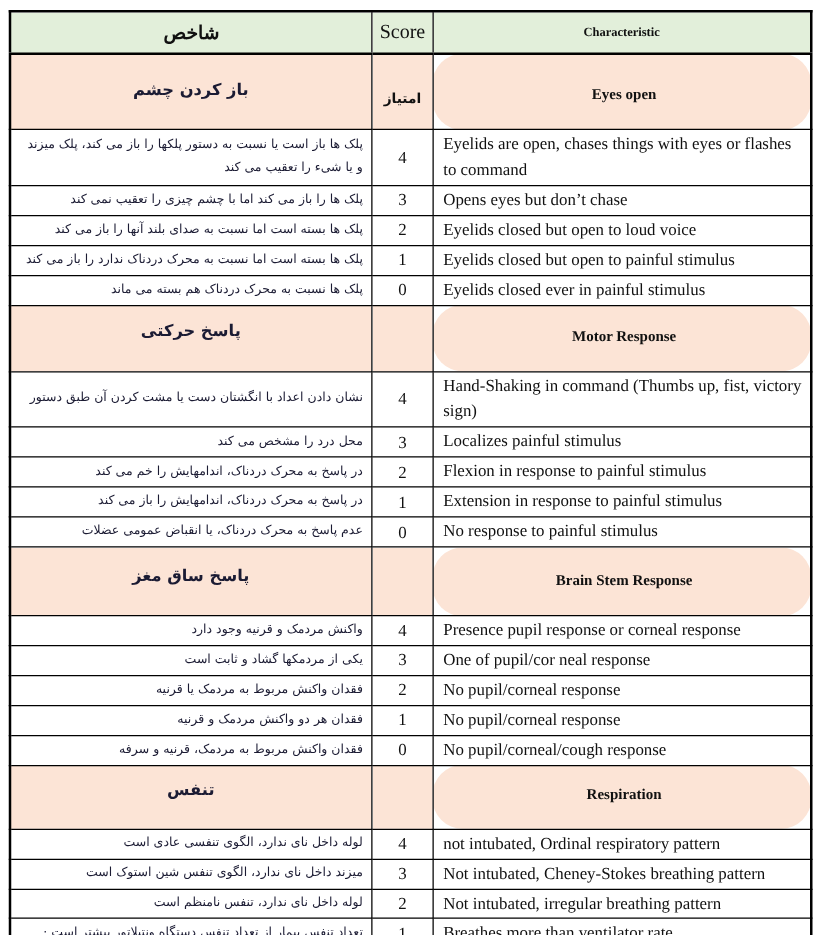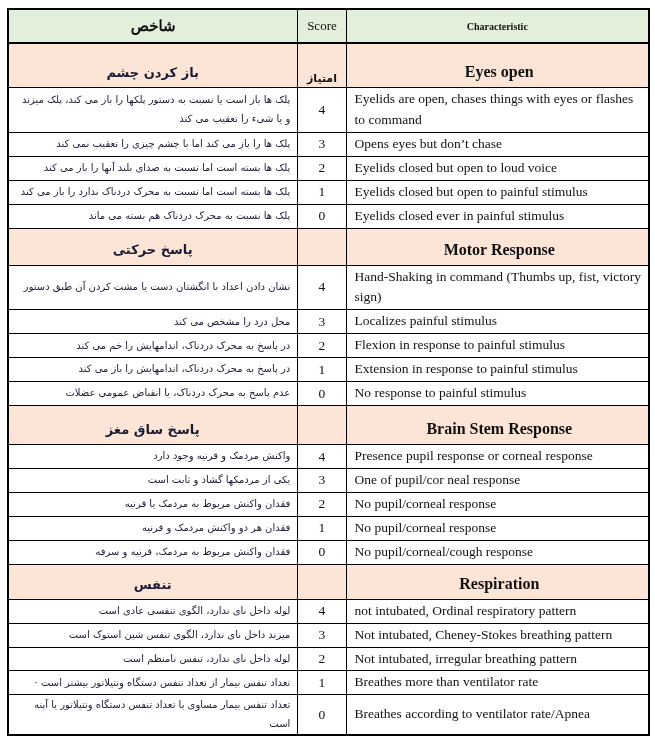--- a/index.html
+++ b/index.html
@@ -35,35 +35,35 @@
     background: #e2efda;
     height: 30px;
     vertical-align: middle;
     text-align: center;
     font-weight: bold;
     font-size: 10px;
     border-bottom: 2px solid #000;
   }
   tr.row-header th.c-score {
     font-weight: normal;
-    font-size: 13px;
+    font-size: 16px;
   }
   tr.row-header th.c-fa {
     font-size: 15px;
   }
 
   
   tr.row-section td {
     background: #fce4d6;
     vertical-align: bottom;
     text-align: center;
     font-weight: bold;
-    padding-bottom: 2px;
-  }
-  tr.row-section td.c-en { font-size: 16px; }
+    padding-bottom: 18px;
+  }
+  tr.row-section td.c-en { font-size: 12px; border-radius: 24px; }
   tr.row-section td.c-fa { font-size: 13px; }
   tr.row-section td.c-score {
     font-weight: bold;
     font-size: 11px;
     font-family: "DejaVu Sans", sans-serif;
   }
   tr.sec-eyes  td { height: 40px; }
   tr.sec-motor td { height: 33px; }
   tr.sec-brain td { height: 35px; }
   tr.sec-resp  td { height: 31px; }

